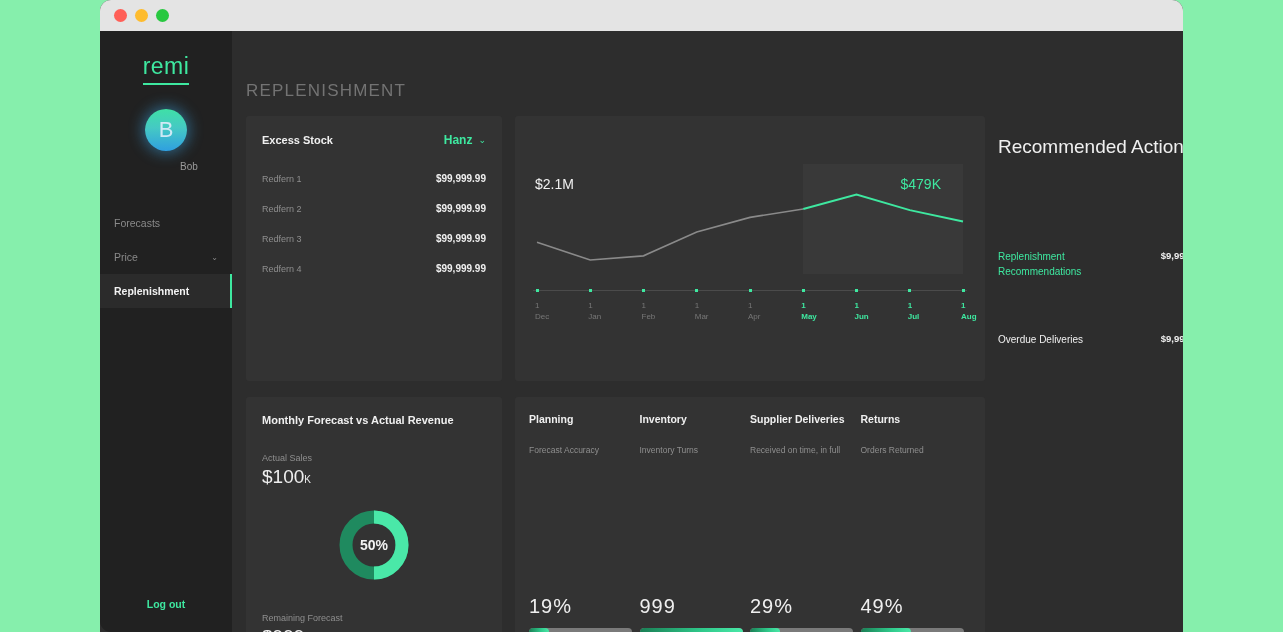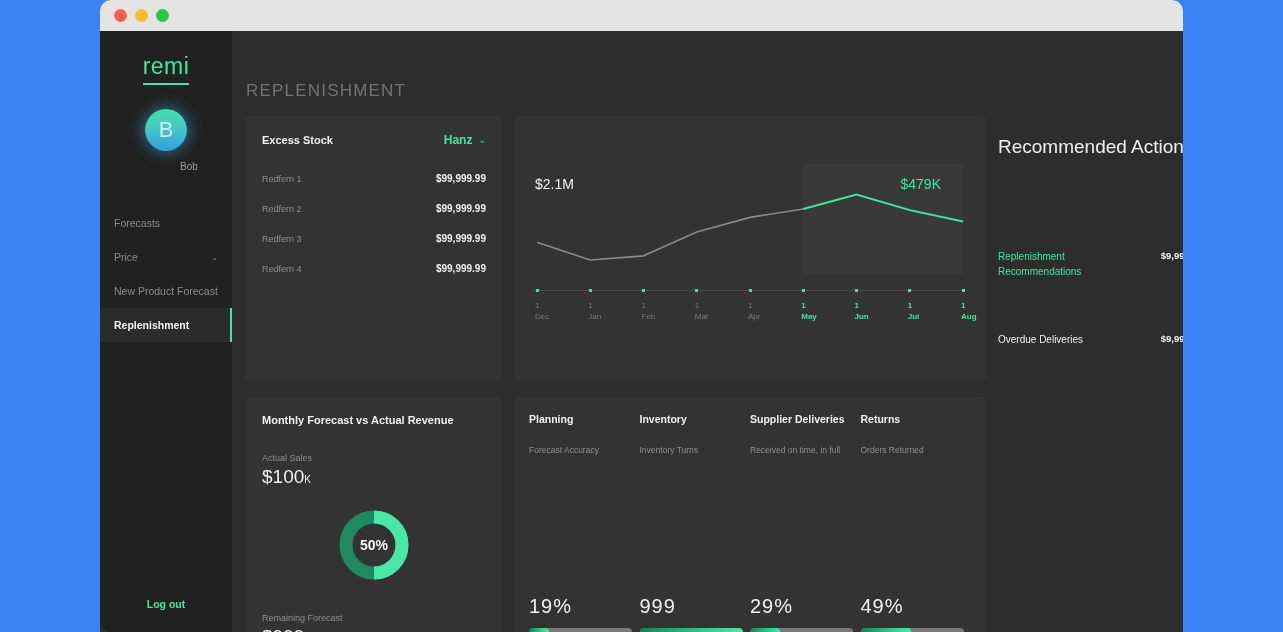--- a/index.html
+++ b/index.html
@@ -5,21 +5,21 @@
   * { box-sizing: border-box; margin: 0; padding: 0; }
   html, body {
     width: 1283px; height: 632px;
     overflow: hidden;
     background: #e58d55;
     font-family: "Liberation Sans", sans-serif;
   }
   .desktop {
     position: relative;
     width: 1283px; height: 632px;
-    background: #3b82f6;
+    background: #86efac;
   }
   
   .window {
     position: absolute;
     left: 100px; top: 0px;
     width: 1083px; height: 632px;
     border-radius: 11px 11px 0 0;
     overflow: hidden;
     background: #2d2d2d;
   }
@@ -234,23 +234,20 @@
           <div class="avatar-name">Bob</div>
         </div>
 
         <div class="nav">
           <div class="nav-item">
             <span>Forecasts</span>
           </div>
           <div class="nav-item">
             <span>Price</span>
             <span class="chev">⌄</span>
-          </div>
-          <div class="nav-item">
-            <span>New Product Forecast</span>
           </div>
           <div class="nav-item active">
             <span>Replenishment</span>
           </div>
         </div>
 
         <div class="logout">Log out</div>
       </div>
 
       <div class="main">

